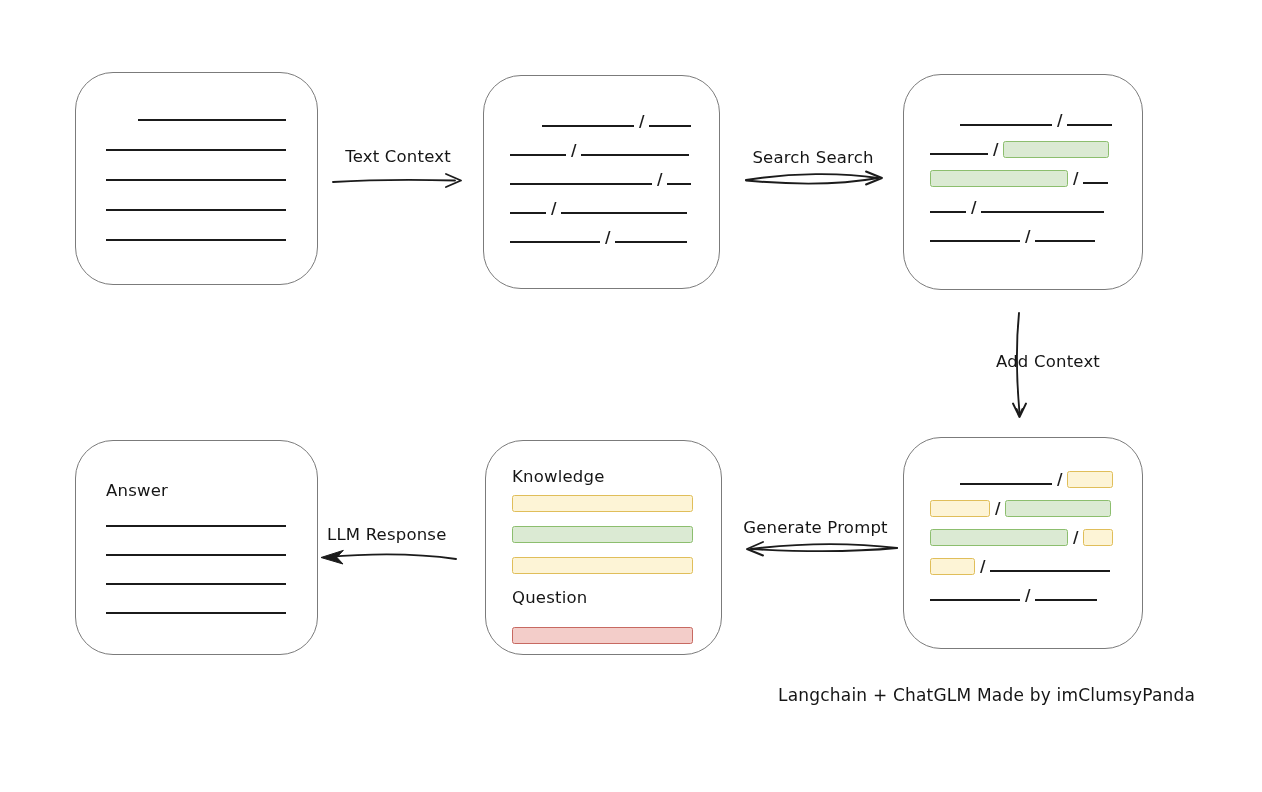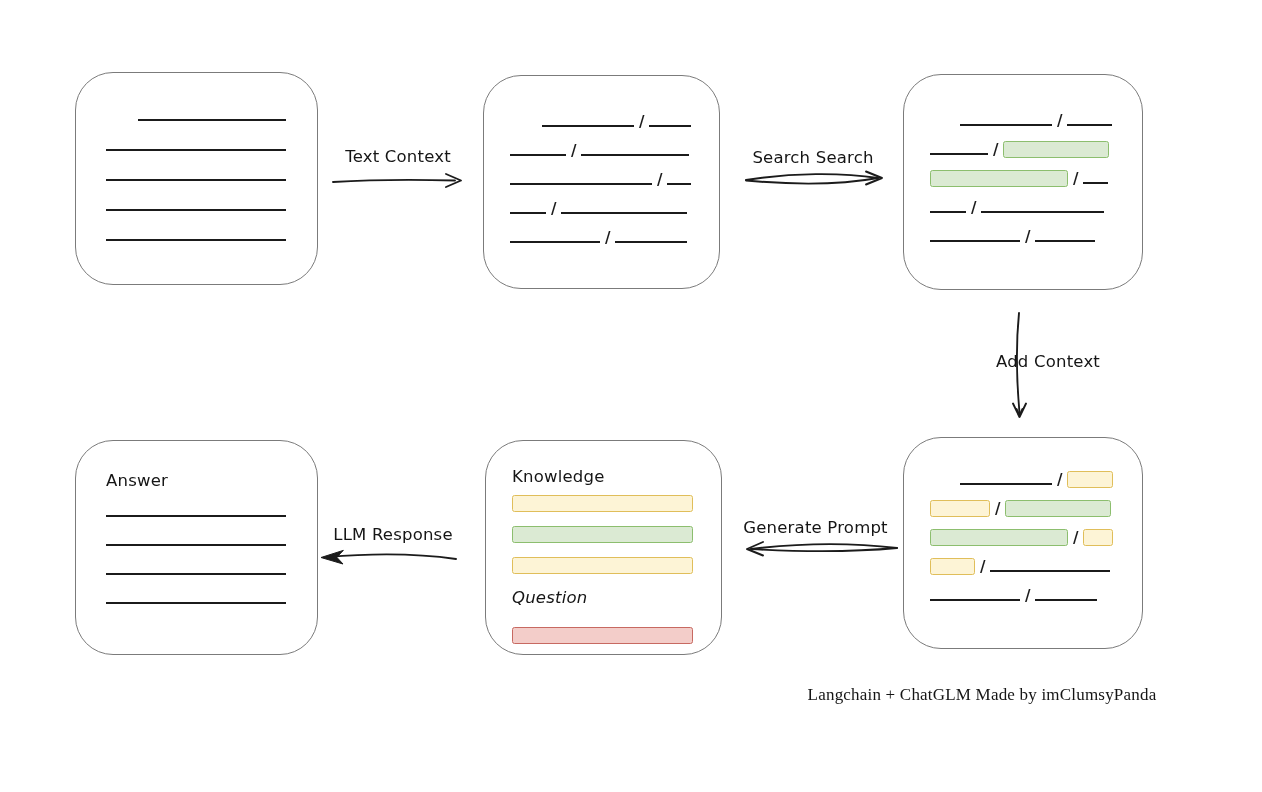--- a/index.html
+++ b/index.html
@@ -16,58 +16,57 @@
     background: #ffffff;
     border: 1.5px solid var(--box-border);
     border-radius: 38px;
     box-sizing: border-box;
   }
   #box-document { left: 75px;  top: 72px;  width: 243px; height: 213px; padding: 46px 30px 0 30px; }
   #box-split    { left: 483px; top: 75px;  width: 237px; height: 214px; padding: 36px 26px 0 26px; }
   #box-vector   { left: 903px; top: 74px;  width: 240px; height: 216px; padding: 36px 26px 0 26px; }
   #box-context  { left: 903px; top: 437px; width: 240px; height: 212px; padding: 32px 26px 0 26px; }
   #box-prompt   { left: 485px; top: 440px; width: 237px; height: 215px; padding: 26px 26px 0 26px; }
-  #box-answer   { left: 75px;  top: 440px; width: 243px; height: 215px; padding: 30px 30px 0 30px; }
+  #box-answer   { left: 75px;  top: 440px; width: 243px; height: 215px; padding: 40px 30px 0 30px; }
 
   .h-line { height: 2px; background: var(--line); margin-bottom: 28px; }
   #box-answer .h-line { margin-bottom: 27px; }
 
   .seg-row { display: flex; align-items: flex-end; height: 18px; margin-bottom: 11px; }
   .seg-indent { display: inline-block; }
   .seg-line { display: inline-block; height: 2px; background: var(--line); margin-bottom: 3px; }
   .seg-chip { display: inline-block; height: 17px; border: 1.5px solid; border-radius: 2.5px; box-sizing: border-box; }
   .slash { font-size: 15px; line-height: 15px; font-weight: 600; margin: 0 5px; color: var(--line); flex: none; }
 
   .inner-label { font-size: 16.5px; font-weight: 500; letter-spacing: 0.2px; }
   #box-prompt .inner-label.k { margin-bottom: 9px; }
-  #box-prompt .inner-label.q { margin-top: 12px; margin-bottom: 20px; font-style: italic; }
+  #box-prompt .inner-label.q { margin-top: 12px; margin-bottom: 20px; }
   #box-answer .inner-label { margin-bottom: 25px; }
 
   .bar { width: 181px; height: 17px; border: 1.5px solid; border-radius: 2.5px; box-sizing: border-box; margin-bottom: 14px; }
 
   .arrow-label {
     position: absolute;
     font-size: 16.5px; font-weight: 500;
     letter-spacing: 0.2px;
     white-space: nowrap;
   }
   #label-text-splitter   { left: 333px;  top: 147px; width: 130px; text-align: center; }
   #label-vector-search   { left: 742px;  top: 148px; width: 142px; text-align: center; }
   #label-add-context     { left: 996px; top: 352px; }
   #label-generate-prompt { left: 737px;  top: 518px; width: 157px; text-align: center; }
-  #label-llm-response    { left: 327px;  top: 525px; width: 132px; text-align: center; }
+  #label-llm-response    { left: 327px;  top: 525px; width: 132px; text-align: left; }
 
   #caption {
     position: absolute;
     left: 778px; top: 685px; width: 408px;
     text-align: center;
     font-size: 17px; font-weight: 500;
     letter-spacing: 0.2px;
     white-space: nowrap;
-    font-family: Liberation Serif, serif;
   }
 
   #arrows { position: absolute; left: 0; top: 0; pointer-events: none; }
   #arrows path { stroke: var(--line); fill: none; stroke-width: 1.9; stroke-linecap: round; stroke-linejoin: round; }
   #arrows path.head-fill { fill: var(--line); stroke-width: 1; }
 </style>
 </head>
 <body>
 
 <div>

